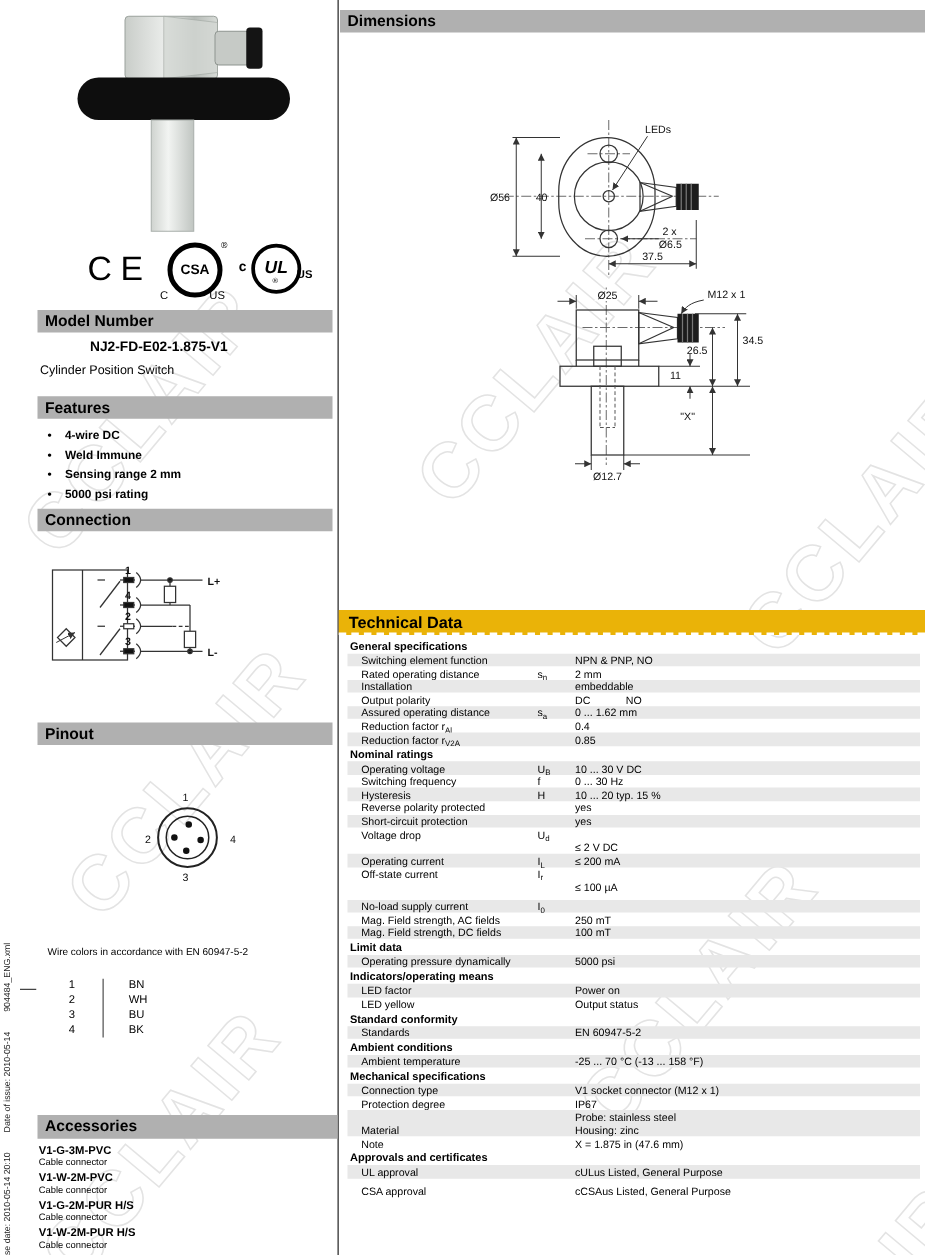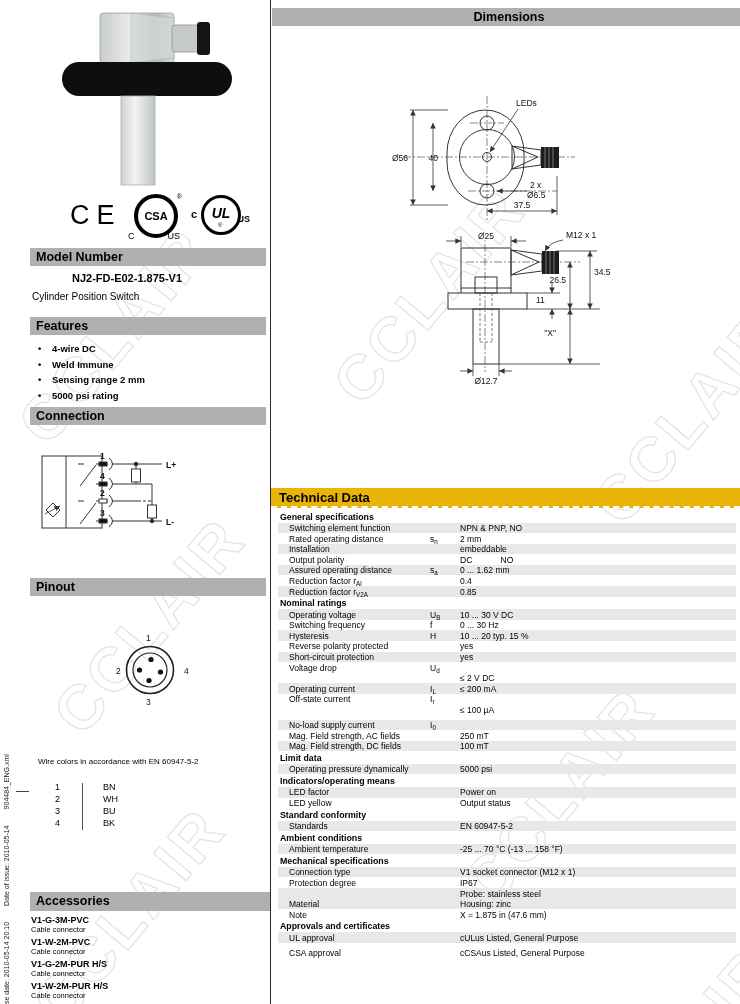--- a/index.html
+++ b/index.html
@@ -244,21 +244,21 @@
       <div class="acc-name">V1-W-2M-PUR H/S</div>
       <div class="acc-desc">Cable connector</div>
     </div>
 
   <div class="vtext">
     <span>se date: 2010-05-14 20:10</span>
     <span>Date of issue: 2010-05-14</span>
     <span>904484_ENG.xml</span>
   </div>
 
-  <div class="secbar" style="left:272px;top:8px;width:468px;text-align:center;">Dimensions</div>
+  <div class="secbar" style="left:272px;top:8px;width:468px;">Dimensions</div>
 
   <svg class="abs" style="left:270px;top:30px;" width="470" height="460" viewBox="270 30 470 460">
     <defs>
       <marker id="mE" viewBox="0 0 8 8" refX="8" refY="4" markerWidth="7" markerHeight="7" orient="auto">
         <path d="M0 0 L8 4 L0 8 Z" fill="#333"></path>
       </marker>
       <marker id="mS" viewBox="0 0 8 8" refX="8" refY="4" markerWidth="7" markerHeight="7" orient="auto-start-reverse">
         <path d="M0 0 L8 4 L0 8 Z" fill="#333"></path>
       </marker>
     </defs>

